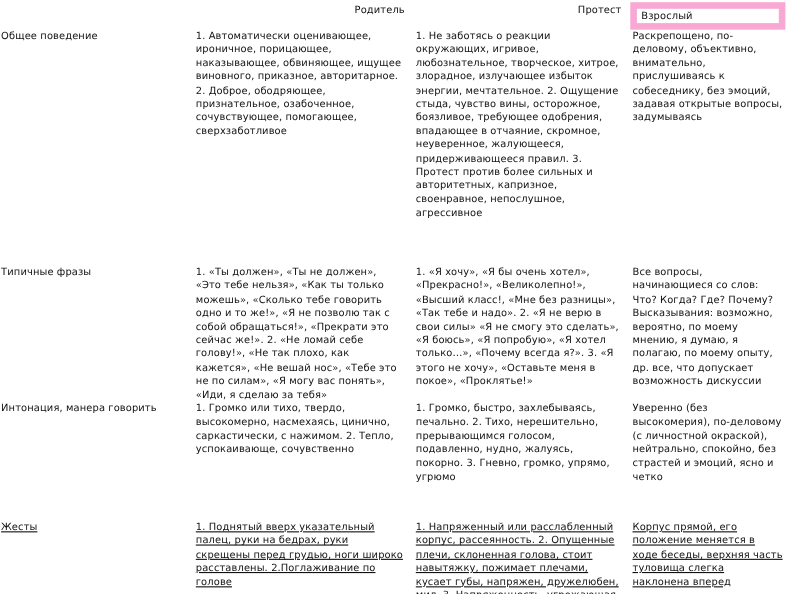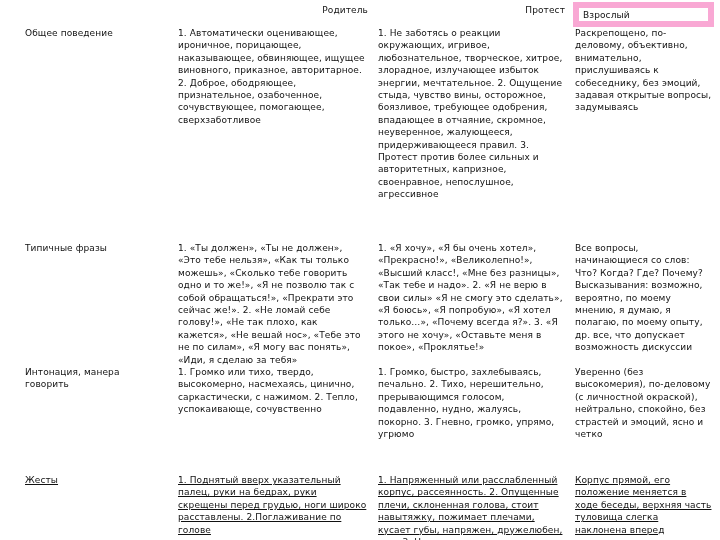--- a/index.html
+++ b/index.html
@@ -25,21 +25,21 @@
     padding-top: 4px;
   }
   .row {
     display: contents;
   }
   .cell {
     padding: 0 8px 0 2px;
     box-sizing: border-box;
   }
   .label-cell {
-    padding-left: 25px;
+    padding-left: 1px;
     padding-right: 10px;
   }
   .head-cell {
     text-align: right;
     padding-bottom: 10px;
   }
   .head-adult {
     text-align: left;
     border: 6px solid #f9a8d4;
     height: 25px;

